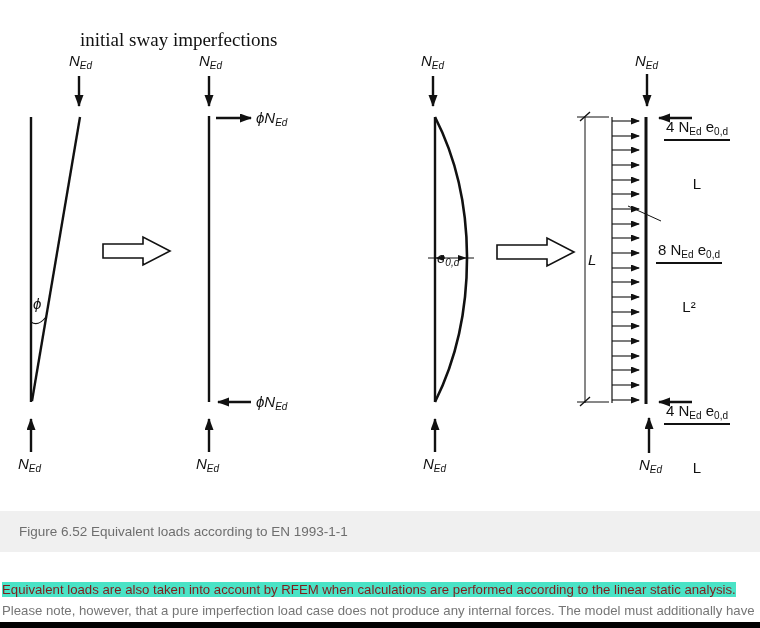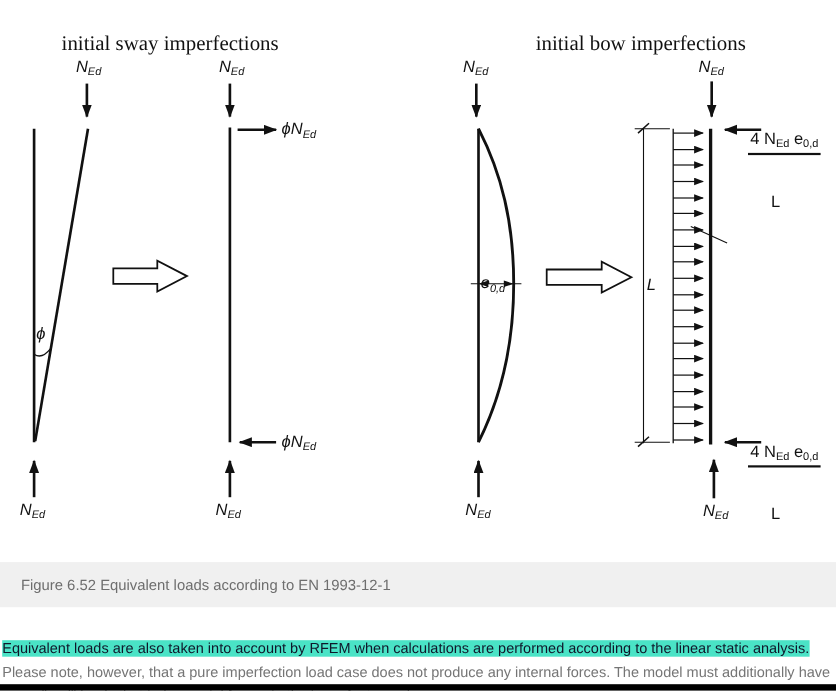--- a/index.html
+++ b/index.html
@@ -8,45 +8,45 @@
     background:#ffffff;font-family:"Liberation Sans",sans-serif;
     --hl:#4ae3c6;--capbg:#f0f0f0;--txt:#757575;--ink:#111111;
   }
   .bar{position:absolute;left:0;width:760px;background:#000;}
   .bar.top{top:0;height:5px;}
   .bar.bottom{top:622px;height:6px;}
   .figure-area{position:absolute;left:0;top:0;width:760px;height:511px;background:#fff;}
   .figure-area svg{position:absolute;left:0;top:0;}
   .title{
     position:absolute;font-family:"Liberation Serif","DejaVu Serif",serif;
-    font-size:19px;color:var(--ink);white-space:nowrap;line-height:1;
+    font-size:19px;color:var(--ink);white-space:nowrap;line-height:1;margin-left:24px;
   }
   .lbl{
     position:absolute;font-size:15px;color:var(--ink);line-height:1;white-space:pre;font-style:italic;
   }
   .lbl sub,.formula sub{font-size:10px;vertical-align:-3px;line-height:1;}
   .formula{
     position:absolute;font-size:15px;color:var(--ink);line-height:1.1;
     text-align:center;white-space:pre;
   }
-  .formula .num{border-bottom:2px solid var(--ink);padding:0 2px 2px;margin-left:16px;}
+  .formula .num{border-bottom:2px solid var(--ink);padding:0 2px 2px;}
   .formula .den{padding-top:2px;text-align:center;}
   .caption-bar{
     position:absolute;left:0;top:511px;width:760px;height:41px;
     background:var(--capbg);
   }
   .caption-bar span{
     position:absolute;left:19px;top:0;line-height:41px;
     font-size:13.5px;color:#6e6e6e;white-space:nowrap;
   }
   .note{
     position:absolute;left:0;top:566px;width:756px;padding:0 2px;
     font-size:13.2px;line-height:21px;color:var(--txt);
   }
-  .note mark{background:var(--hl);color:#0f172a;}
+  .note mark{background:var(--hl);color:#7f1d1d;}
 </style>
 </head>
 <body style="--hl: #4ae3c6; --capbg: #f0f0f0; --txt: #757575; --ink: #111111;">
 
 <div class="bar top"></div>
 
 <div class="figure-area">
 
   <svg width="760" height="511" viewBox="0 0 760 511">
     <defs>
@@ -120,21 +120,20 @@
       </g>
       <line x1="692" y1="118" x2="659" y2="118" stroke-width="2.4" marker-end="url(#ah)"></line>
       <line x1="692" y1="402" x2="659" y2="402" stroke-width="2.4" marker-end="url(#ah)"></line>
       <line x1="628" y1="206" x2="661" y2="221" stroke-width="1"></line>
       <line x1="647" y1="74" x2="647" y2="106" stroke-width="2.4" marker-end="url(#ah)"></line>
       <line x1="649" y1="453" x2="649" y2="418" stroke-width="2.4" marker-end="url(#ah)"></line>
     </g>
   </svg>
 
   <div class="title" style="left:56px;top:30px">initial sway imperfections</div>
-  <div class="title" style="left:487px;top:30px">initial bow imperfections</div>
 
   <div class="lbl" style="left:69px;top:53px"><span>N</span><sub>Ed</sub></div>
   <div class="lbl" style="left:199px;top:53px"><span>N</span><sub>Ed</sub></div>
   <div class="lbl" style="left:421px;top:53px"><span>N</span><sub>Ed</sub></div>
   <div class="lbl" style="left:635px;top:53px"><span>N</span><sub>Ed</sub></div>
   <div class="lbl" style="left:18px;top:456px"><span>N</span><sub>Ed</sub></div>
   <div class="lbl" style="left:196px;top:456px"><span>N</span><sub>Ed</sub></div>
   <div class="lbl" style="left:423px;top:456px"><span>N</span><sub>Ed</sub></div>
   <div class="lbl" style="left:639px;top:457px"><span>N</span><sub>Ed</sub></div>
 
@@ -142,25 +141,29 @@
   <div class="lbl" style="left:256px;top:110px"><span>ϕN</span><sub>Ed</sub></div>
   <div class="lbl" style="left:256px;top:394px"><span>ϕN</span><sub>Ed</sub></div>
 
   <div class="lbl" style="left:437px;top:250px"><span>e</span><sub>0,d</sub></div>
   <div class="lbl" style="left:588px;top:252px">L</div>
 
   <div class="formula" style="left:664px;top:86px">
     <div class="num"><span>4 N</span><sub>Ed</sub><span> e</span><sub>0,d</sub></div>
     <div class="den">L</div>
   </div>
+  <div class="formula" style="left:656px;top:209px">
+    <div class="num"><span>8 N</span><sub>Ed</sub><span> e</span><sub>0,d</sub></div>
+    <div class="den">L²</div>
+  </div>
   <div class="formula" style="left:664px;top:370px">
     <div class="num"><span>4 N</span><sub>Ed</sub><span> e</span><sub>0,d</sub></div>
     <div class="den">L</div>
   </div>
 </div>
 
 <div class="caption-bar">
-  <span>Figure 6.52 Equivalent loads according to EN 1993-12-1</span>
+  <span>Figure 6.52 Equivalent loads according to EN 1993-1-1</span>
 </div>
 
 <p class="note"><mark>Equivalent loads are also taken into account by RFEM when calculations are performed according to the linear static analysis.</mark><span> Please note, however, that a pure imperfection load case does not produce any internal forces. The model must additionally have some "real" loads that induce axial forces in the imperfect member.</span></p>
 
 <div class="bar bottom"></div>
 
 </body></html>

